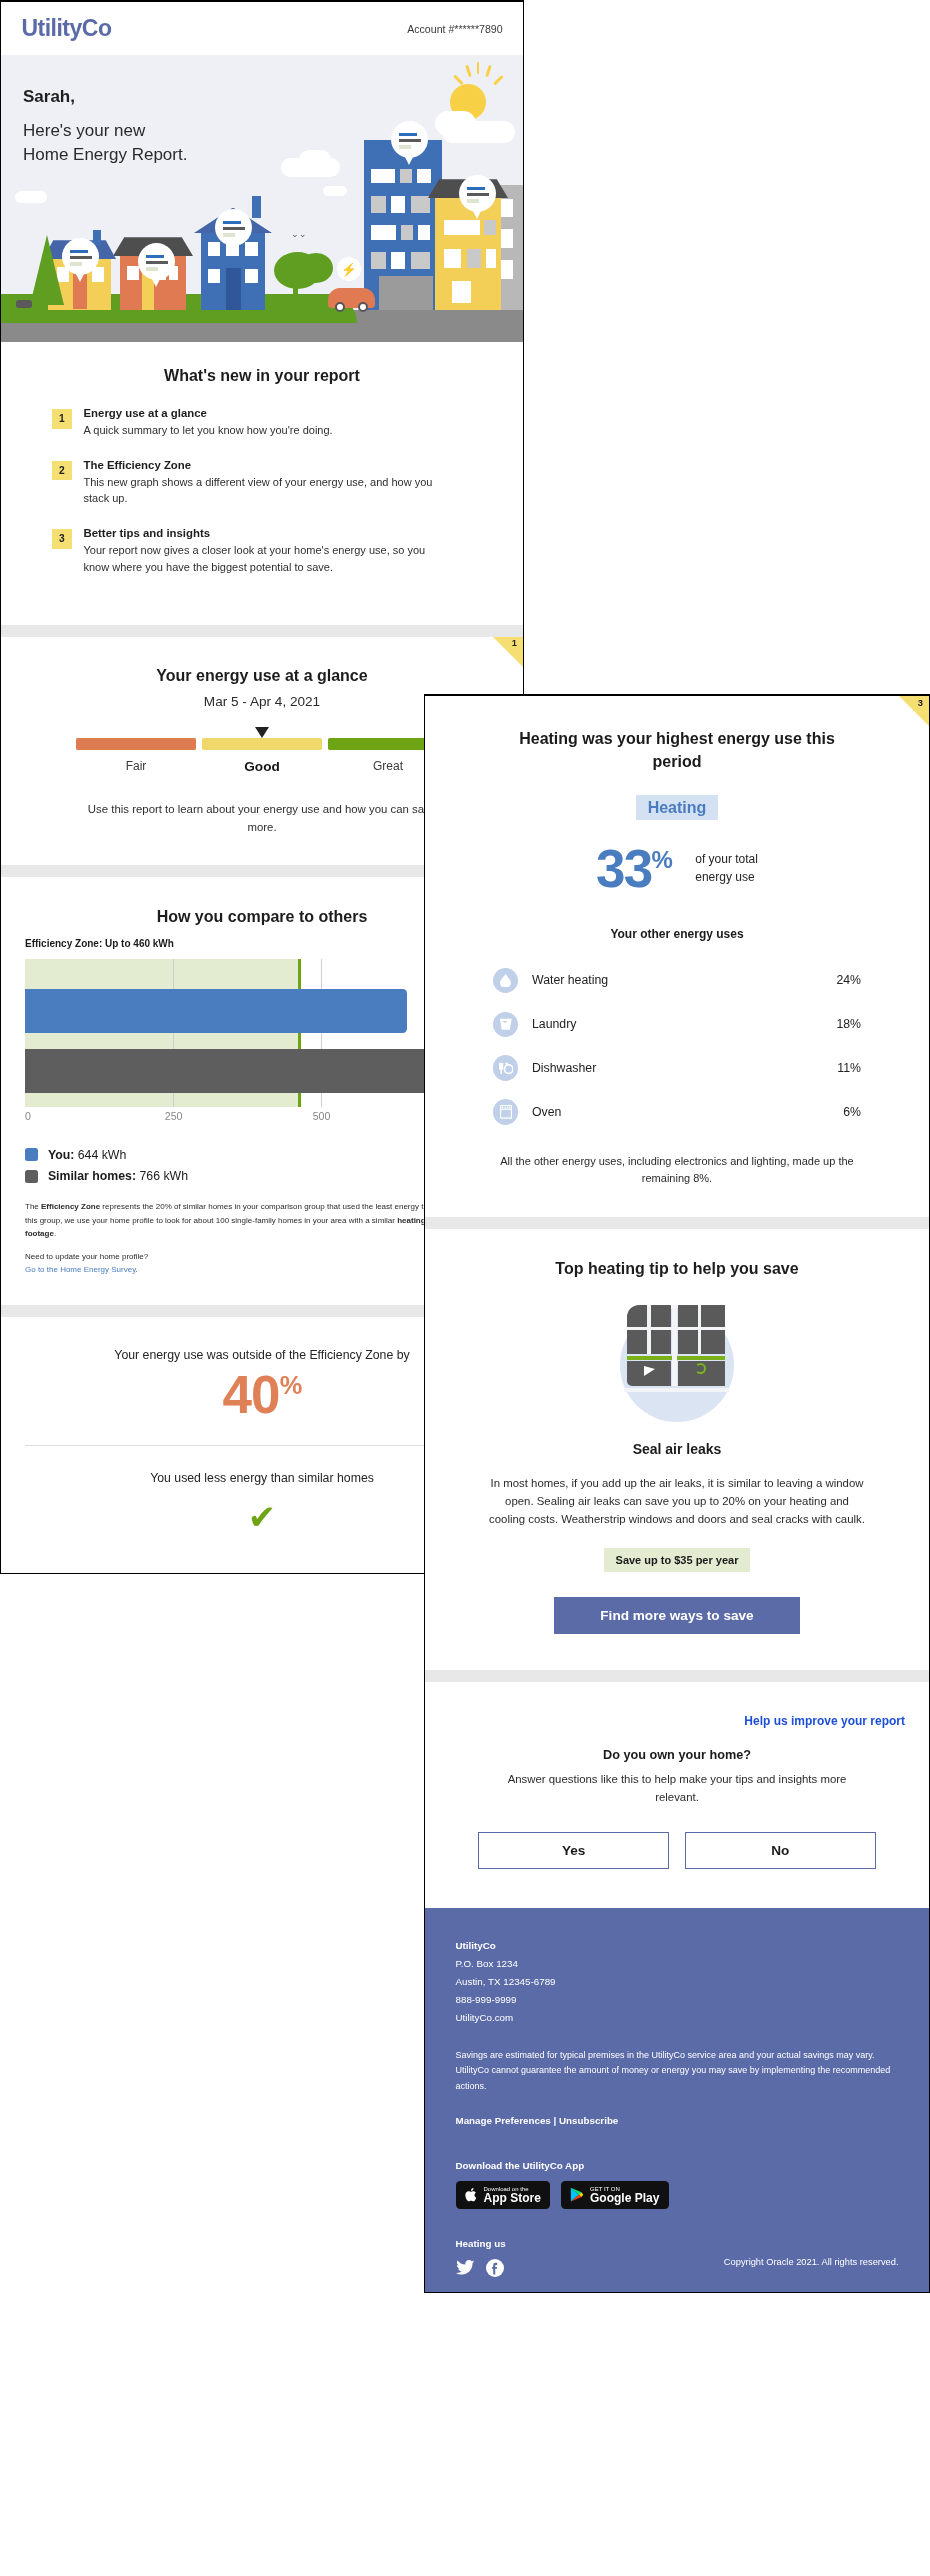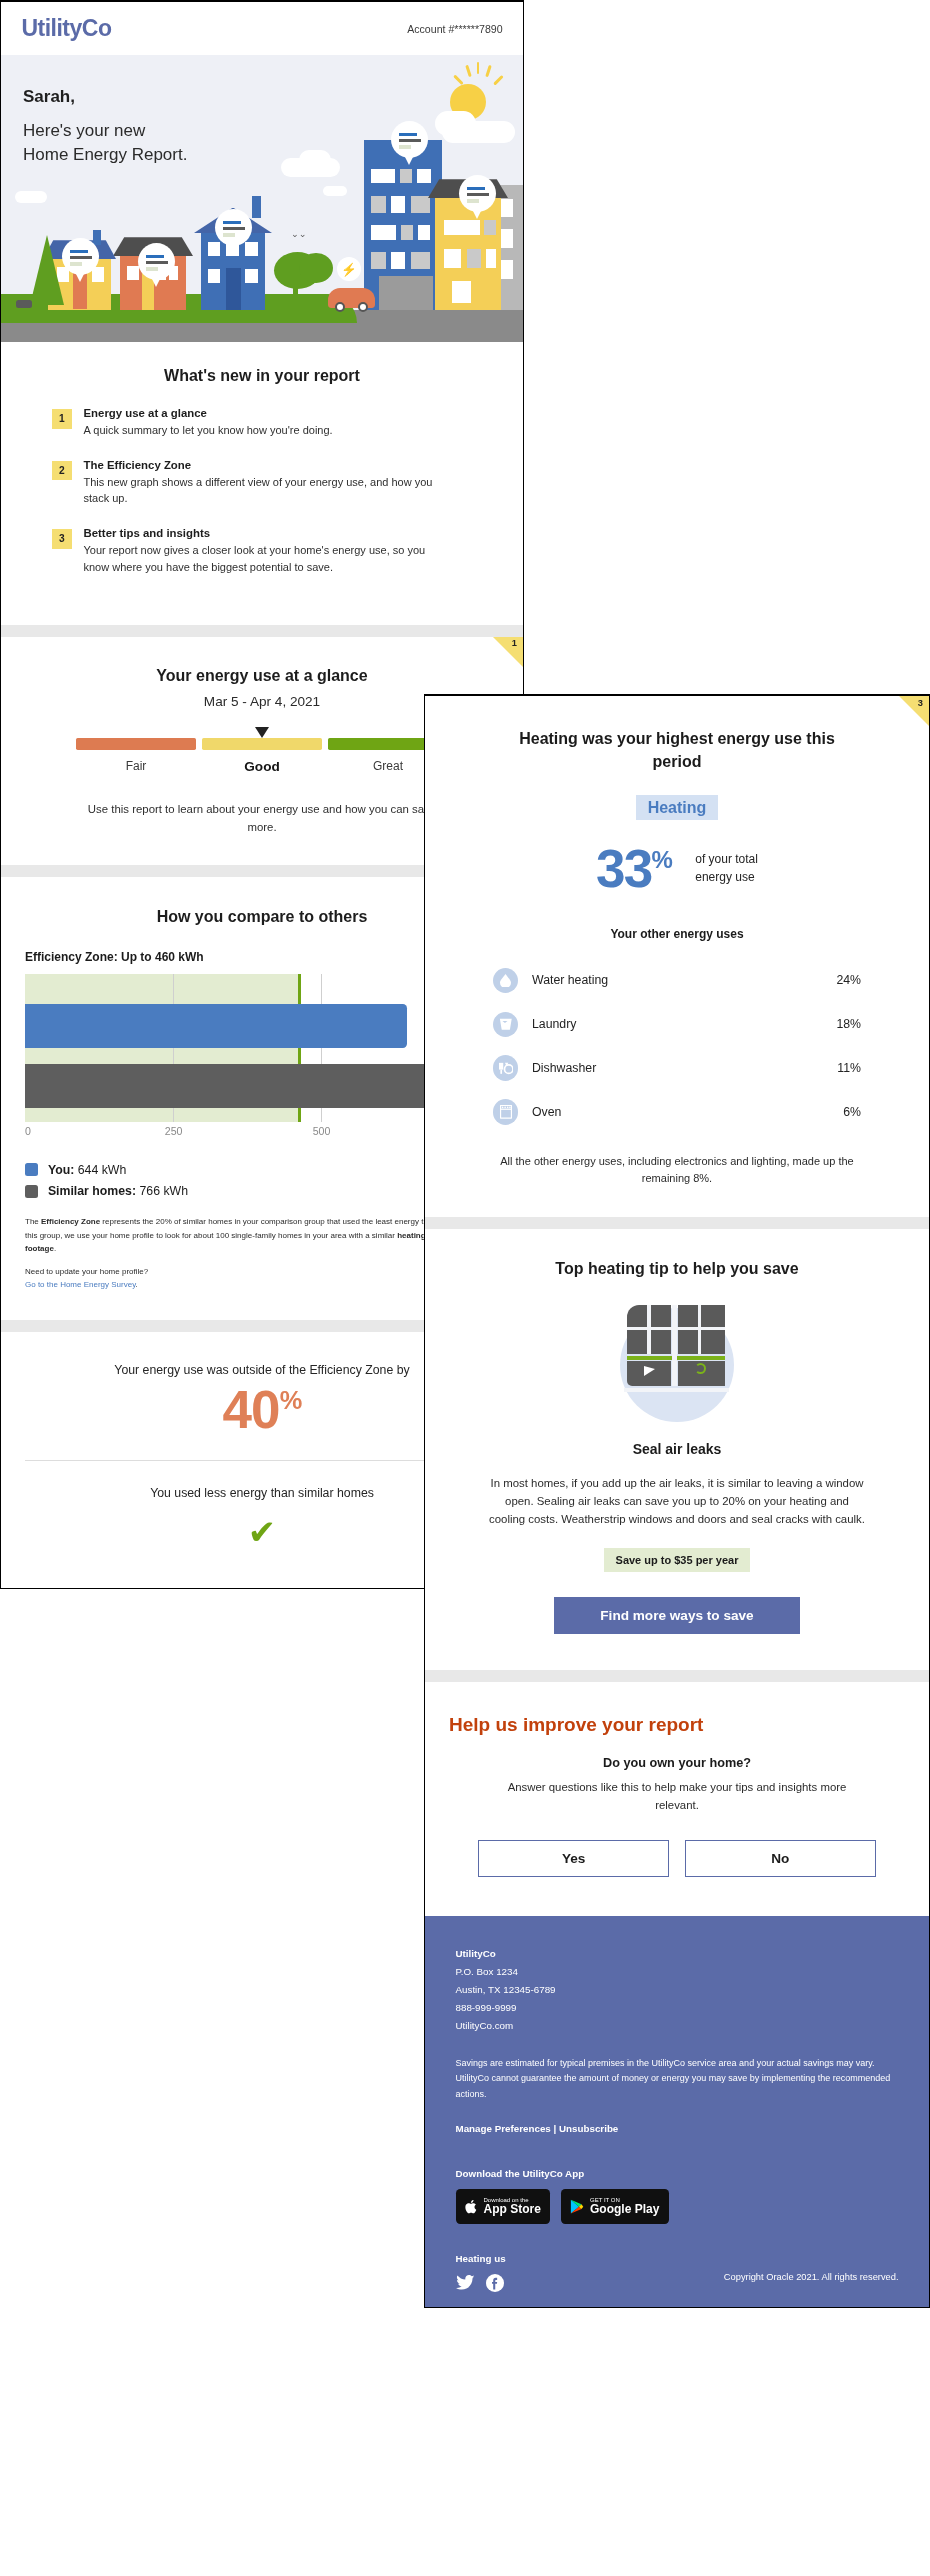--- a/index.html
+++ b/index.html
@@ -84,21 +84,21 @@
   .mb { height: 12px; flex:1; border-radius:1.7px; }
   .meter-labels { display:flex; gap:5.1px; margin-top:9.3px; }
   .ml { flex:1; text-align:center; font-size:12px; color:#3a3a3a;}
   .ml.active { font-weight:700; color:#151515; font-size:13.6px;}
   .pointer { position:absolute; top:-11px; left:50%; transform:translateX(-50%);
     width:0;height:0;border-left:7.6px solid transparent;border-right:7.6px solid transparent;border-top:11px solid #222;}
   .glance-note { margin-top: 27px; font-size:11.4px; color:#2e2e2e; text-align:center; line-height:1.55;
     max-width: 365px; margin-left:auto; margin-right:auto;}
 
   
-  .chart-label { font-size: 12px; font-weight:700; color:#1b1b1b; margin-top: 24px; }
+  .chart-label { font-size: 10px; font-weight:700; color:#1b1b1b; margin-top: 12px; }
   .chart { position:relative; height: 148px; margin-top: 10.2px; }
   .zone { position:absolute; left:0; top:0; height:100%; background:#e3ecd1; }
   .grid-l { position:absolute; top:0; height:100%; width:0.8px; background:#cfcfcf; }
   .zline { position:absolute; top:0; height:100%; width:3.4px; background:#6fa514; }
   .bar { position:absolute; height: 44px; border-radius:0 4.2px 4.2px 0; }
   .bar.you { top: 30.5px; background:#4a7cc0; }
   .bar.sim { top: 90px; background:#5e5e5e; }
   .axis { position:relative; height: 18.7px; margin-top:3.4px; }
   .tick { position:absolute; font-size:10.6px; color:#8a8a8a; }
   .legend { margin-top: 18.7px; }
@@ -157,37 +157,37 @@
   .tp { position:absolute; background:#5a5a5a; }
   .tip-name { text-align:center; font-weight:700; font-size:14px; color:#1b1b1b; margin-top:13.6px;}
   .tip-body { margin: 17px 39px 0; text-align:center; font-size:11.4px; color:#2b2b2b; line-height:1.62;}
   .save-badge { display:block; width:fit-content; margin: 18.7px auto 0; background:#e3ecd1;
                 font-size:11px; font-weight:700; color:#1b1b1b; padding:6px 12px;}
   .cta { display:block; width: 246px; margin: 25.4px auto 0; background:#5b6ba8; color:#fff;
          text-align:center; font-size:13.6px; font-weight:700; padding: 11px 0; border:none; cursor:pointer;
          font-family:"Liberation Sans", sans-serif;}
 
   
-  .sv-h { text-align:left; font-size:19px; font-weight:700; color:#c2410c;}
+  .sv-h { text-align:right; font-size:12px; font-weight:700; color:#1d4ed8;}
   .sv-q { text-align:center; font-size:12.7px; font-weight:700; color:#1b1b1b; margin-top:20.4px;}
   .sv-s { text-align:center; font-size:11.4px; color:#2b2b2b; margin-top:8.5px; line-height:1.55; padding:0 39px;}
   .sv-btns { display:flex; gap: 15.3px; margin: 25.4px 29px 0;}
   .sv-btn { flex:1; border:1.7px solid #5b6ba8; background:#fff; color:#1b1b1b;
             font-size:13.6px; font-weight:700; padding: 10.2px 0; cursor:pointer;
             font-family:"Liberation Sans", sans-serif;}
 
   
   .footer { background:#5b6ba8; color:#fff; padding: 29px 30.5px 25.4px; }
   .f-strong { font-size:9.8px; font-weight:700; line-height:1.85;}
   .f-line { font-size:9.8px; line-height:1.85;}
   .f-dis { font-size:9px; line-height:1.72; margin-top: 20.4px; max-width: 449px;}
   .f-links { font-size:9.8px; font-weight:700; margin-top: 20.4px;}
   .f-dl { font-size:9.8px; font-weight:700; margin-top: 34px;}
   .badges { display:flex; gap:11px; margin-top:10.2px;}
-  .badge { background:#101010; border-radius:4.2px; height:35px; display:flex; align-items:center;
+  .badge { background:#101010; border-radius:4.2px; height:28px; display:flex; align-items:center;
            gap:6px; padding: 0 9.3px; }
   .badge-t1 { font-size:6px; line-height:1; color:#fff;}
   .badge-t2 { font-size:12px; font-weight:700; line-height:1.05; color:#fff;}
   .f-follow { font-size:9.8px; font-weight:700; margin-top: 29px;}
   .socials { display:flex; gap:12px; margin-top:10.2px; align-items:center;}
   .f-copy { font-size:9.3px; text-align:right; margin-top:-20.4px;}
 </style>
 </head>
 <body>
 

